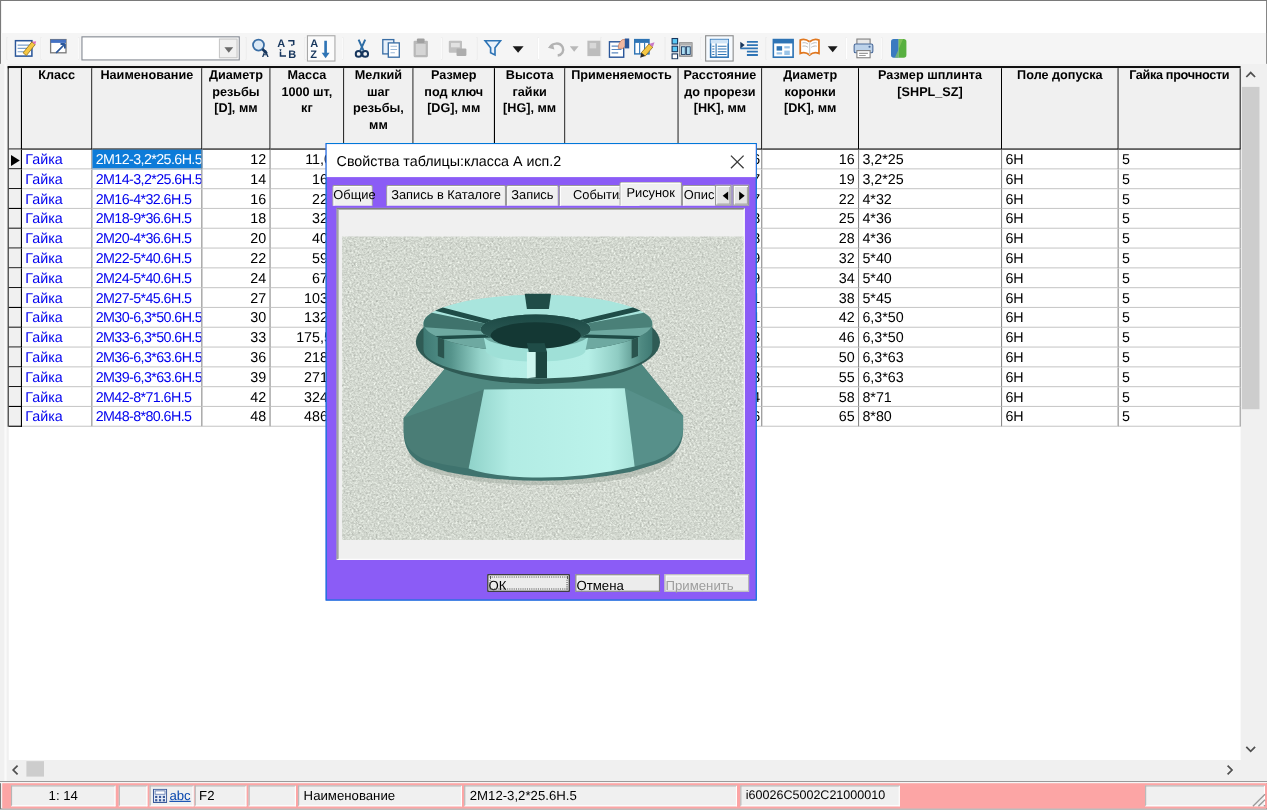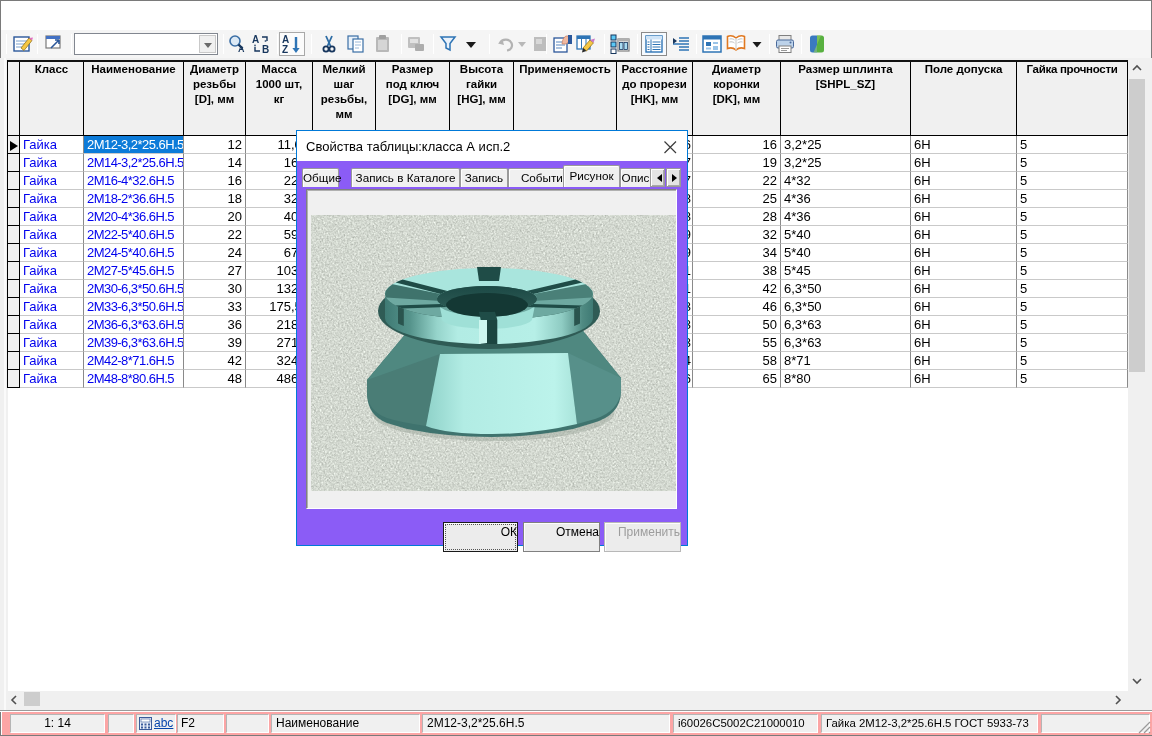--- a/index.html
+++ b/index.html
@@ -266,21 +266,21 @@
 <td></td>
 <td class="num" style="padding-right:1px">17</td>
 <td class="num">22</td>
 <td>4*32</td>
 <td>6H</td>
 <td>5</td>
 </tr>
 <tr style="height:18px">
 <td class="sel0"></td>
 <td class="blue">Гайка</td>
-<td class="name blue">2М18-2*36.6Н.5</td>
+<td class="name blue">2М18-9*36.6Н.5</td>
 <td class="num">18</td>
 <td class="num">32,8</td>
 <td class="num">1,5</td>
 <td class="num">27</td>
 <td class="num">18</td>
 <td></td>
 <td class="num" style="padding-right:1px">18</td>
 <td class="num">25</td>
 <td>4*36</td>
 <td>6H</td>
@@ -482,21 +482,20 @@
             <rect x="9" y="9.5" width="2" height="2"></rect>
           </g>
         </svg>
         <span style="position:absolute;left:17px;top:0px;color:#0645ad;text-decoration:underline;font-size:12px">abc</span>
       </div>
 <div class="sseg" style="left:175px;width:47px;padding-left:3px">F2</div>
 <div class="sseg" style="left:224px;width:43px"></div>
 <div class="sseg" style="left:269px;width:149px;padding-left:4px">Наименование</div>
 <div class="sseg" style="left:420px;width:248px;padding-left:4px">2М12-3,2*25.6Н.5</div>
 <div class="sseg" style="left:671px;width:145px;padding-left:4px;font-size:11.4px">i60026C5002C21000010</div>
-<div class="sseg" style="left:819px;width:217px;padding-left:4px;font-size:11.4px">Гайка 2М12-3,2*25.6Н.5 ГОСТ 5933-73</div>
 <div class="sseg" style="left:1039px;width:109px"></div>
 <svg style="position:absolute;left:1136px;top:9px" width="13" height="13">
         <path d="M12 1 L1 12 M12 6 L6 12 M12 11 L11 12" stroke="#9a9a9a" stroke-width="1.2"></path>
       </svg>
 </div>
 
 <div id="dlg" style="position:absolute;left:296px;top:130px;width:392px;height:416px;background:#8b5cf6;border:1px solid #0079d8">
  <div style="position:absolute;left:0;top:0;width:100%;height:30px;background:#fff"></div>
  <div style="position:absolute;left:9px;top:8px;font-size:13px;color:#000">Свойства таблицы:класса А исп.2</div>
  <svg style="position:absolute;left:366px;top:9px" width="15" height="15">
@@ -571,13 +570,13 @@
 </svg>
  <div class="dbtn" style="left:146px;width:75px;border:1px solid #1a1a1a"><div style="position:absolute;left:1px;top:1px;right:1px;bottom:1px;border:1px dotted #555"></div>ОК</div>
  <div class="dbtn" style="left:226px;width:77px;border:1px solid #808080">Отмена</div>
  <div class="dbtn" style="left:307px;width:77px;border:1px solid #b8b8b8;color:#9d9d9d">Применить</div>
 </div>
 </div>
 <style>
 .tab{position:absolute;top:37px;height:19px;background:#f0f0f0;border:1px solid #9a9a9a;border-bottom:none;border-radius:2px 2px 0 0;font-size:11.7px;text-align:center;line-height:18px;color:#000;box-shadow:inset 1px 1px 0 #fff}
 .seltab{top:34px;height:22px;background:#f0f0f0;z-index:3;line-height:20px}
 .spinbtn{position:absolute;top:37px;width:15px;height:19px;background:#e4e4e4;border:1px solid #999;box-shadow:inset 1px 1px 0 #fff,inset -1px -1px 0 #a8a8a8}
-.dbtn{position:absolute;top:391px;height:30px;background:#ececec;font-size:12px;text-align:right;line-height:18px;color:#000;box-shadow:inset 1px 1px 0 #fdfdfd}
+.dbtn{position:absolute;top:391px;height:16px;background:#ececec;font-size:12px;text-align:left;line-height:18px;color:#000;box-shadow:inset 1px 1px 0 #fdfdfd}
 </style>
 </body></html>

